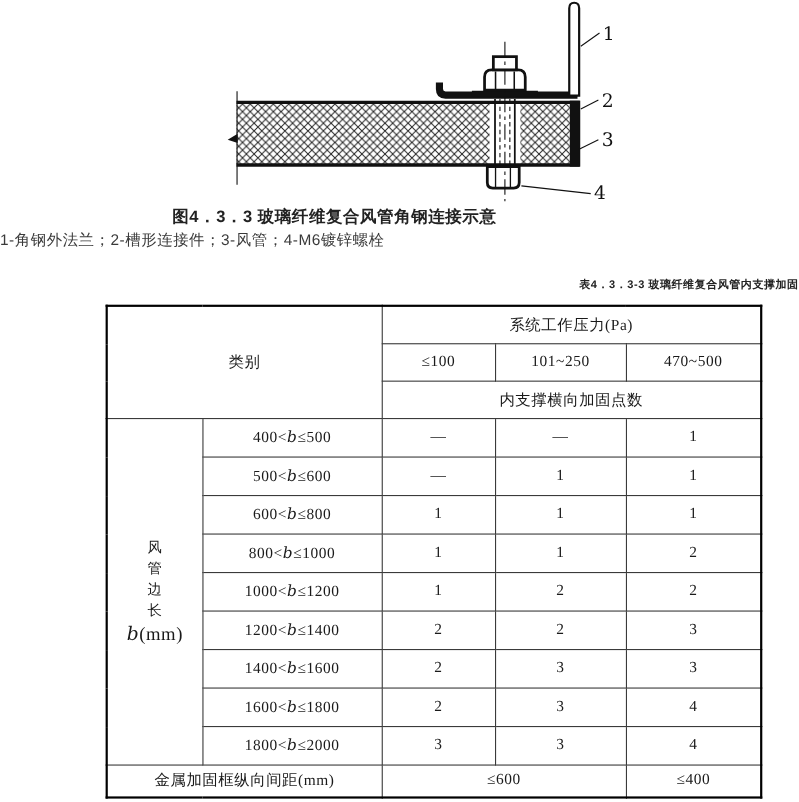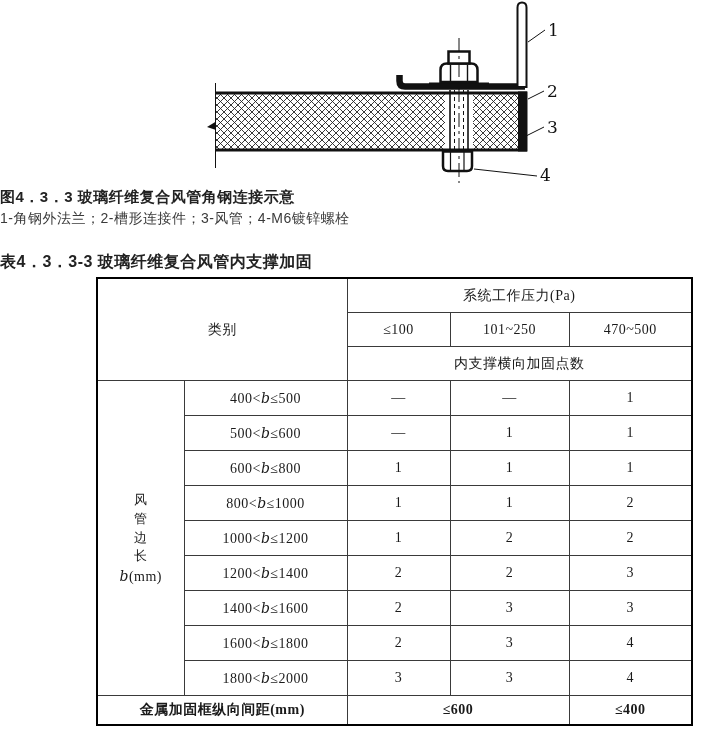--- a/index.html
+++ b/index.html
@@ -7,54 +7,54 @@
     position:relative;
     width:726px;height:729px;
     background:#ffffff;
     color:#1a1a1a;
     font-family:"Liberation Sans", sans-serif;
     overflow:hidden;
   }
   .diagram{position:absolute;top:0;left:0;}
   .fig-caption{
     position:absolute;top:188px;left:0;width:608px;
-    font-size:15px;font-weight:bold;color:#222;
+    text-align:center;font-size:15px;font-weight:bold;color:#222;
     letter-spacing:0.5px;
   }
   .fig-legend{
     position:absolute;top:210px;left:0;width:726px;
     text-align:left;font-size:14px;color:#3a3a3a;
     letter-spacing:0.5px;
   }
   .tbl-title{
     position:absolute;top:252px;left:0;width:726px;
-    text-align:left;font-size:16px;font-weight:bold;color:#222;
+    text-align:right;font-size:10px;font-weight:bold;color:#222;
     letter-spacing:0.5px;
   }
   table.duct{
     position:absolute;top:277px;left:96px;
     border-collapse:collapse;table-layout:fixed;
     border:2.5px solid #000;
     font-family:"Liberation Serif","DejaVu Serif",serif;
     font-size:14px;color:#1a1a1a;
   }
   table.duct td{
     border:1px solid #3a3a3a;
     text-align:center;vertical-align:middle;
     padding:0;letter-spacing:0.5px;
   }
   thead td{height:33px;}
   tbody td{height:34px;}
-  tfoot td{height:28px;font-weight:bold;}
+  tfoot td{height:28px;}
   td.side-cell{padding:4px 0;}
   .vtext{
     width:17px;margin:0 auto;
     word-break:break-all;line-height:1.45;font-size:13px;
   }
-  .side-var{margin-top:2px;font-size:14px;}
+  .side-var{margin-top:2px;font-size:17px;}
   i.bvar{font-family:"DejaVu Serif",serif;font-style:italic;}
 </style>
 </head>
 <body>
 
 <svg class="diagram" width="726" height="186" viewBox="0 0 726 186">
   <defs>
     <pattern id="xhatch" width="7" height="7" patternUnits="userSpaceOnUse">
       <path d="M0 0 L7 7 M7 0 L0 7" stroke="#222" stroke-width="0.9" fill="none"></path>
     </pattern>

